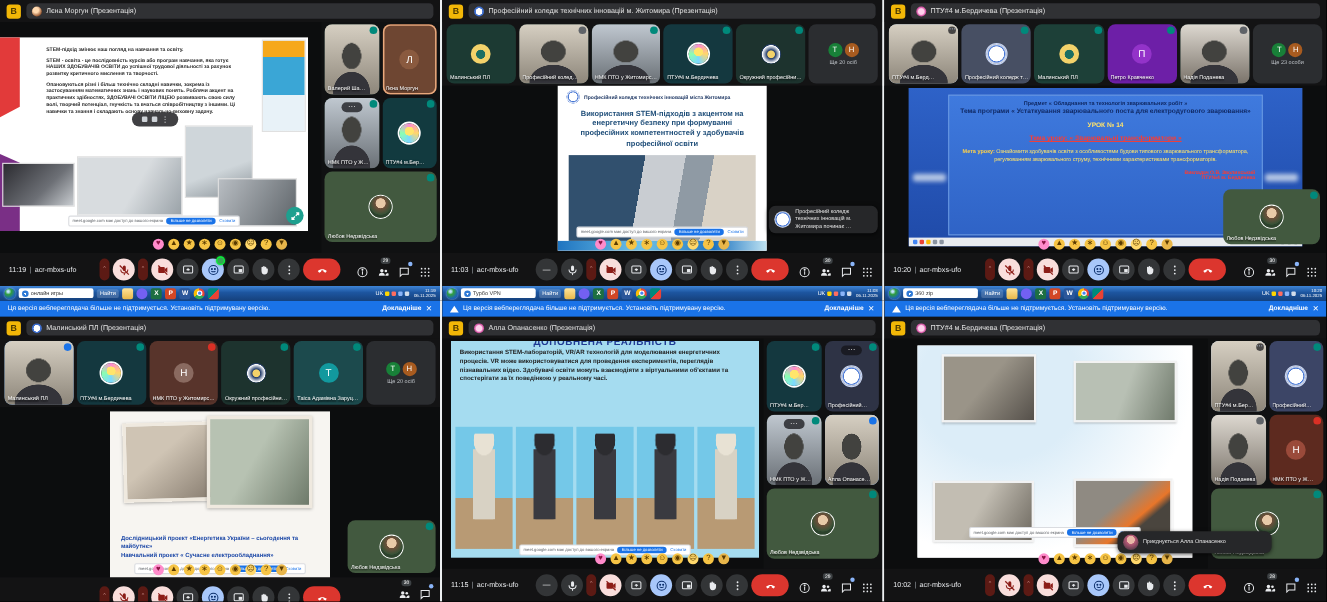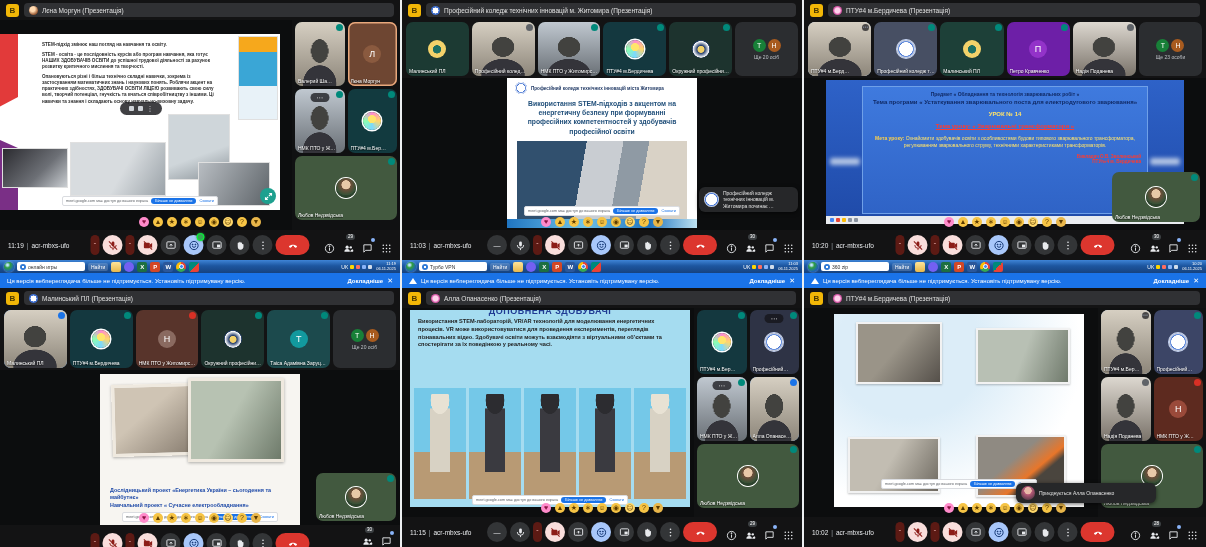--- a/index.html
+++ b/index.html
@@ -1043,21 +1043,21 @@
     <div class="mhead">
       <span class="ext">В</span>
       <span class="hpill">
         <span class="havat hv-c"></span>
         <span>Алла Опанасенко (Презентація)</span>
       </span>
     </div>
     <div class="main">
       <div class="stage">
         <div class="sl5">
-          <div class="t">ДОПОВНЕНА ЗДОБУВАЧІ</div>
+          <div class="t">ДОПОВНЕНА РЕАЛЬНІСТЬ</div>
           <div class="b">Використання STEM-лабораторій, VR/AR технологій для моделювання енергетичних процесів. VR може використовуватися для проведення експериментів, переглядів пізнавальних відео. Здобувачі освіти можуть взаємодіяти з віртуальними об'єктами та спостерігати за їх поведінкою у реальному часі.</div>
           <div class="row">
             <div class="vrp l"></div>
             <div class="vrp"></div>
             <div class="vrp"></div>
             <div class="vrp"></div>
             <div class="vrp l"></div>
           </div>
           <div class="infobar" style="bottom:2px">
             <span class="it">meet.google.com має доступ до вашого екрана</span>

